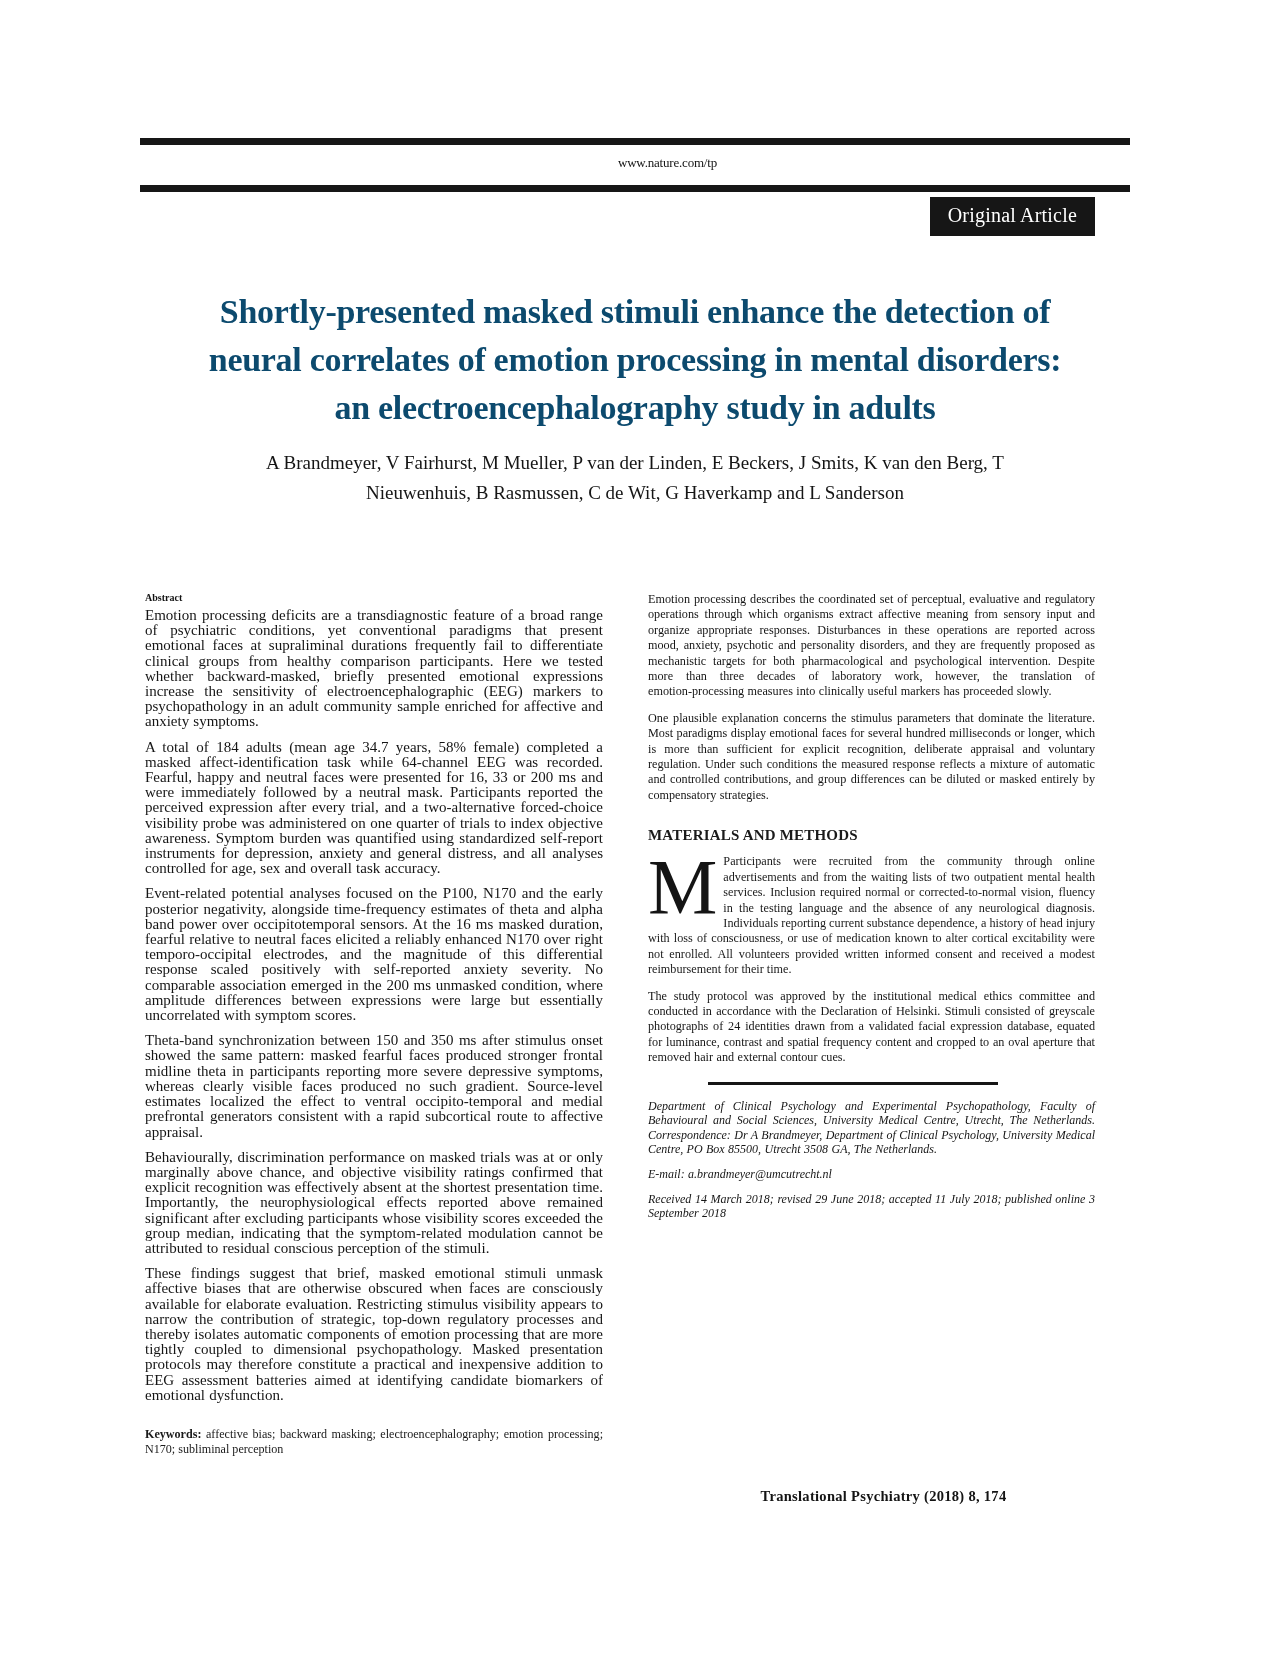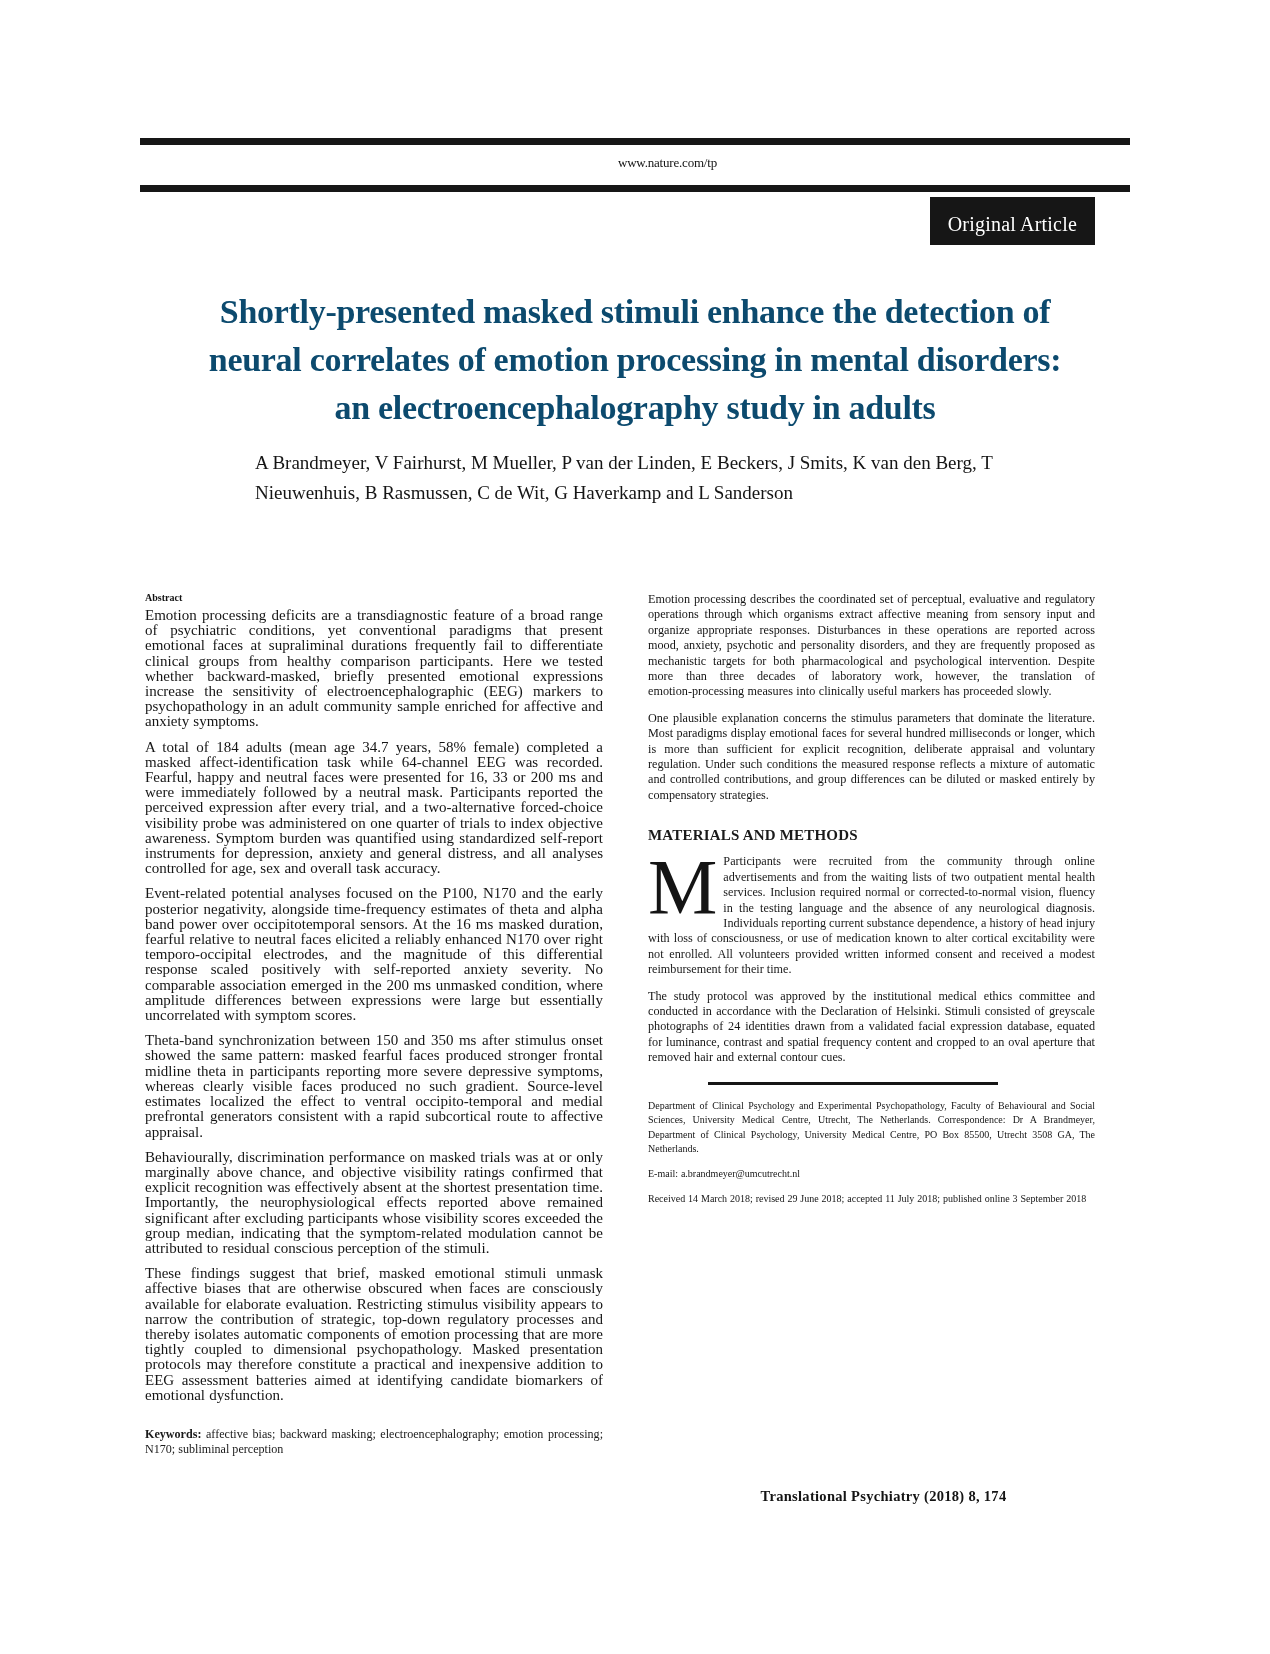--- a/index.html
+++ b/index.html
@@ -67,21 +67,21 @@
     letter-spacing: -0.2px;
   }
   .article-type {
     position: absolute;
     right: 175px;
     top: 197px;
     background: #161616;
     color: #ffffff;
     font-family: "Liberation Serif", serif;
     font-size: 20px;
-    padding: 16px 18px 9px 18px;
+    padding: 7px 18px 9px 18px;
     letter-spacing: 0.2px;
   }
 
   
   .article-title {
     position: absolute;
     left: 200px;
     right: 200px;
     top: 288px;
     text-align: center;
@@ -90,20 +90,21 @@
     font-size: 34px;
     line-height: 48px;
     color: #0c4a6e;
     letter-spacing: -0.3px;
   }
   .authors {
     position: absolute;
     left: 255px;
     right: 255px;
     top: 448px;
+    text-align: center;
     font-size: 19px;
     line-height: 30px;
     color: #151515;
   }
 
   
   .col {
     position: absolute;
     top: 592px;
   }
@@ -171,22 +172,23 @@
   }
 
   .hr-short {
     margin: 16px 0 14px 60px;
     width: 290px;
     height: 3px;
     background: #161616;
   }
 
   .footnotes .body-text {
-    font-size: 10px;
+    font-size: 12px;
     line-height: 14.6px;
+    font-style: italic;
   }
   .footnote-block { margin-bottom: 10px; }
 
   .footer-line {
     position: absolute;
     left: 672px;
     right: 175px;
     top: 1488px;
     font-weight: bold;
     font-size: 14.5px;

